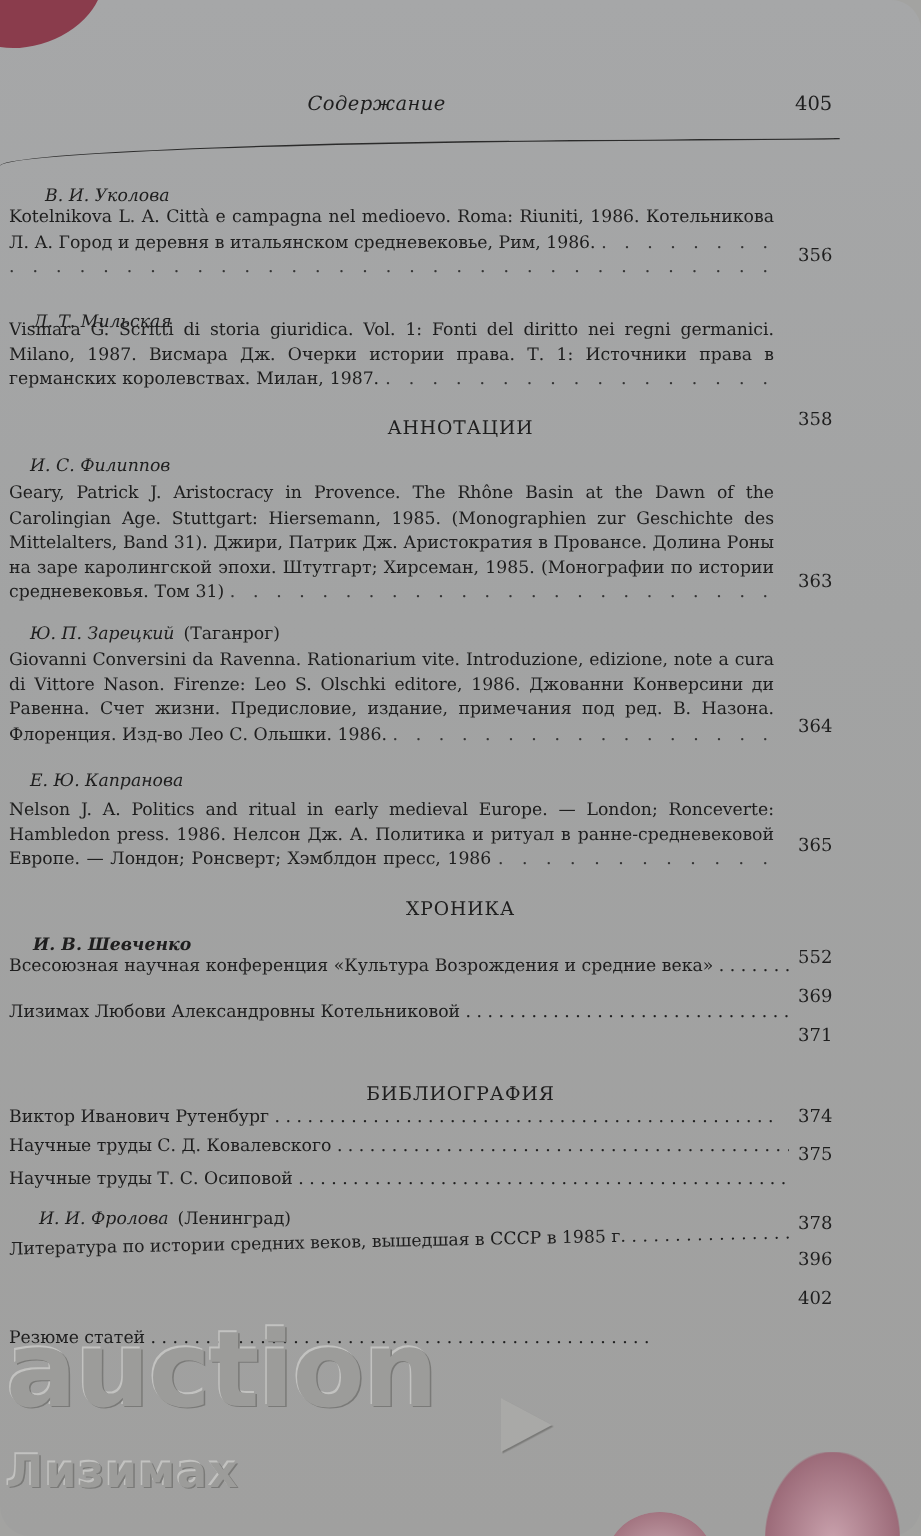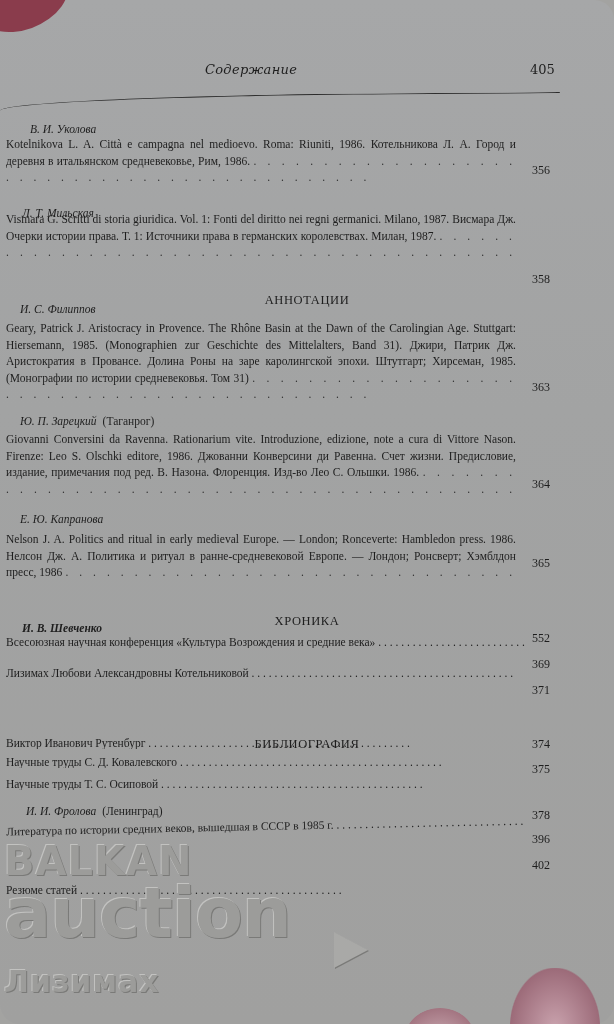--- a/index.html
+++ b/index.html
@@ -26,35 +26,34 @@
       letter-spacing: 0.3px;
     }
     .header .pageno {
       position: absolute; left: 530px; top: 0; font-size: 13px;
     }
     .rule {
       position: absolute; left: 0; top: 94px; width: 560px; height: 20px;
       border-top: 1.4px solid #2b2b2b; border-radius: 70% 0 0 0;
       transform: rotate(-0.4deg);
     }
-    .toc { position: absolute; left: 0; top: 0; width: 614px; height: 1024px; font-family: Liberation Serif, serif; }
+    .toc { position: absolute; left: 0; top: 0; width: 614px; height: 1024px; }
     .author {
       position: absolute; font-style: italic; font-size: 11.5px;
     }
     .author .city { font-style: normal; margin-left: 6px; }
     .entry {
       position: absolute; left: 6px; width: 510px; font-size: 11.5px; line-height: 16.5px;
       text-align: justify;
     }
     .entry .dots { letter-spacing: 4px; color: #333; }
     .pnum { position: absolute; left: 532px; font-size: 12px; }
     .section {
       position: absolute; left: 0; width: 614px; text-align: center; font-size: 12.5px;
       letter-spacing: 0.6px;
-      margin-top: 16px;
     }
     .single {
       position: absolute; left: 6px; width: 520px; font-size: 11.5px; white-space: nowrap; overflow: hidden;
     }
     .watermark {
       position: absolute; left: 4px; font-family: "DejaVu Sans", sans-serif; font-weight: bold;
       color: #9c9c9a;
       text-shadow: 1px 1px 0 #7a7a78, -1px -1px 0 #c2c2c0;
     }
     .wm1 { top: 838px; font-size: 40px; letter-spacing: 1px; }
@@ -178,20 +177,19 @@
     <div class="pnum" style="top:832px;">396</div>
 
     <div class="single" style="top:852px;margin-top:32px;">
       <span>Резюме статей</span>
       <span class="dots">. . . . . . . . . . . . . . . . . . . . . . . . . . . . . . . . . . . . . . . . . . . . . .</span>
     </div>
     <div class="pnum" style="top:858px;">402</div>
 
   </div>
 
-  <div class="watermark wm1">BALKAN</div>
   <div class="watermark wm2">auction</div>
   <div class="wm-arrow"></div>
   <div class="watermark wm3">Лизимах</div>
 
   <div class="finger-bottom1"></div>
   <div class="finger-bottom2"></div>
 </div>
 
 </body></html>

